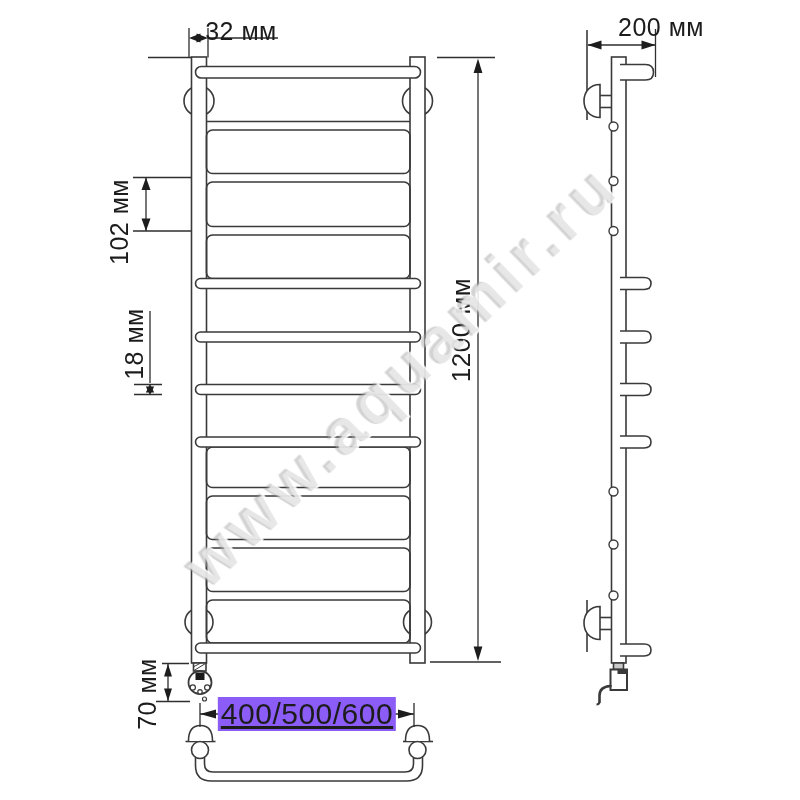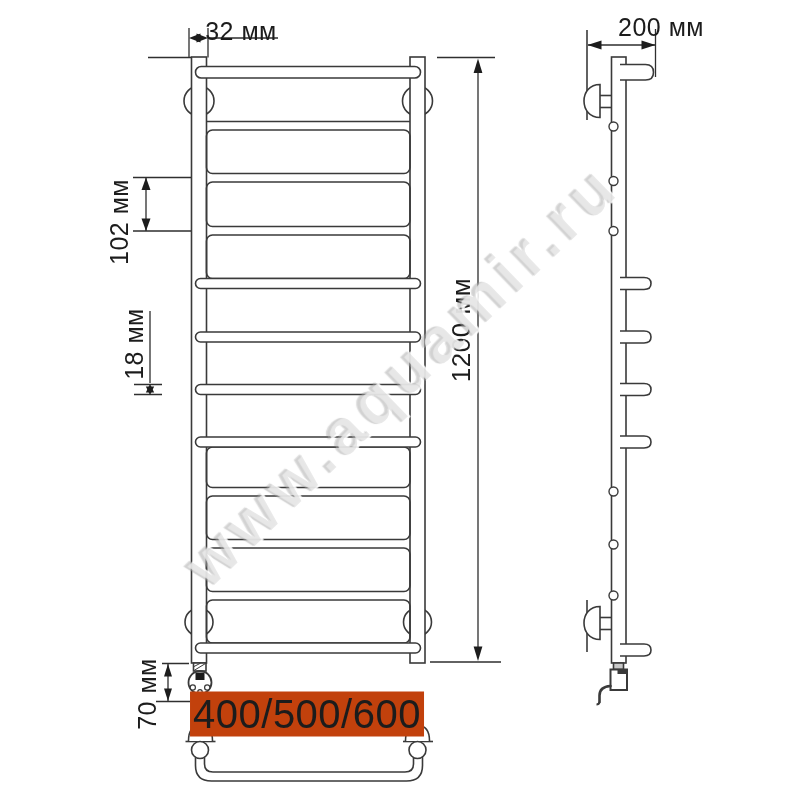--- a/index.html
+++ b/index.html
@@ -9,21 +9,21 @@
     font-family:"Liberation Sans", sans-serif;
   }
   .canvas { position:absolute; inset:0; }
   svg.draw { position:absolute; left:0; top:0; }
   .dim-label {
     position:absolute; white-space:nowrap; color:#1c1c1c;
     font-size:25px; letter-spacing:0.5px;
     transform:translate(-50%,-50%);
   }
   .dim-label.rot { transform:translate(-50%,-50%) rotate(-90deg); }
-  .dim-label.big { font-size:40px; background:#c2410c; padding:0 3px; }
+  .dim-label.big { font-size:30px; background:#8b5cf6; padding:0 3px;text-decoration:underline; }
   .dim-label.h12 { font-size:26px; }
   .watermark {
     position:absolute; left:30px; top:338px; width:740px; height:74px;
     line-height:74px; text-align:center;
     font-size:64px; letter-spacing:6px; font-weight:bold;
     color:rgba(190,190,190,0.34);
     text-shadow:2px 2px 1px rgba(255,255,255,0.9), -1px -1px 1px rgba(120,120,120,0.25);
     transform:rotate(-44deg);
     pointer-events:none;
   }

